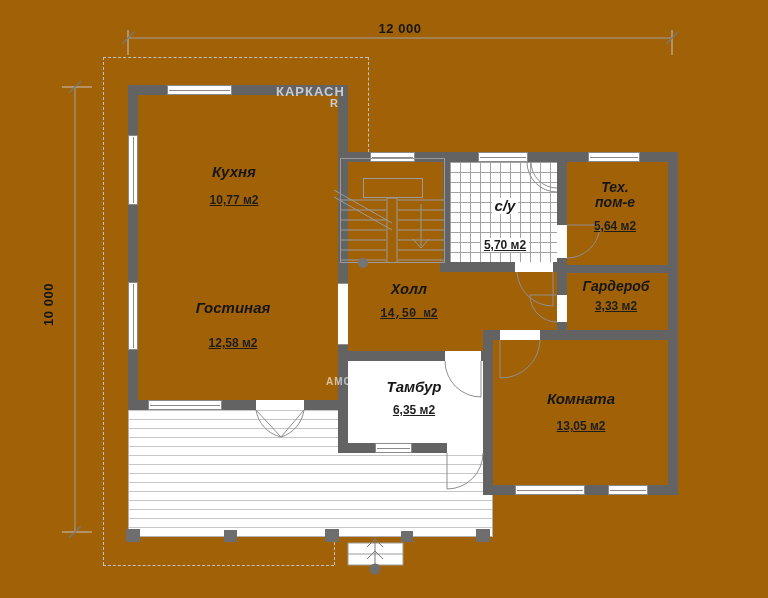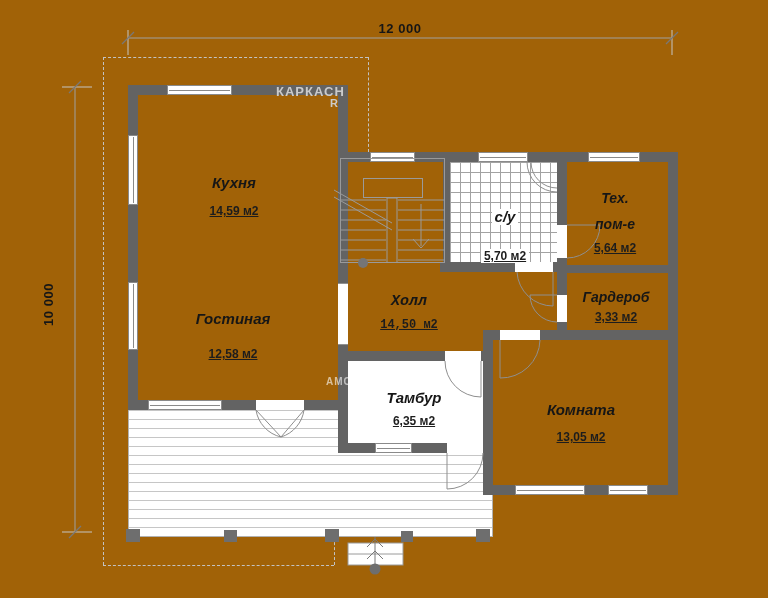--- a/index.html
+++ b/index.html
@@ -14,21 +14,21 @@
   .deck{position:absolute;background:#fff;
         background-image:repeating-linear-gradient(to bottom,#c6c6c6 0 1px,transparent 1px 9px);
         border:1px solid #b2b2b2;border-top:0;box-sizing:border-box;}
   .hatch{position:absolute;background:#fff;
         background-image:repeating-linear-gradient(to right,#a2a2a2 0 1px,transparent 1px 10px),
                          repeating-linear-gradient(to bottom,#a2a2a2 0 1px,transparent 1px 10px);}
   .white{position:absolute;background:#fff;}
   .dash-v{position:absolute;border-left:1px dashed #c2c2c2;}
   .dash-h{position:absolute;border-top:1px dashed #c2c2c2;}
   .room-label{position:absolute;display:flex;flex-direction:column;align-items:center;z-index:30;}
-  .rname{font-style:italic;font-weight:700;font-size:15px;color:#161616;white-space:nowrap;line-height:1.08;margin-top:11px;}
+  .rname{font-style:italic;font-weight:700;font-size:15px;color:#161616;white-space:nowrap;line-height:1.08;}
   .rarea{font-weight:700;font-size:12px;color:#1d1d1d;text-decoration:underline;white-space:nowrap;}
   .halo{background:#fff;padding:0 3px;}
   .dim-label{position:absolute;font-weight:700;font-size:13px;color:#161616;letter-spacing:.5px;text-align:center;z-index:30;}
   .wm{position:absolute;font-weight:700;color:#cbcbcb;letter-spacing:1px;z-index:40;white-space:nowrap;}
   svg.overlay{position:absolute;left:0;top:0;z-index:20;pointer-events:none;}
 </style>
 </head>
 <body>
 
 <div class="plan">
@@ -139,21 +139,21 @@
       <g stroke="#787878" fill="none">
         <line x1="375" y1="569" x2="375" y2="537"></line>
         <path d="M367,547 L375,539 L383,547 M367,559 L375,551 L383,559"></path>
       </g>
       <circle cx="375" cy="569" r="5.5" fill="#6e6e6e"></circle>
     </g>
   </svg>
 
   <div class="room-label" style="left:154px;top:164px;width:160px;gap:13px;">
     <span class="rname">Кухня</span>
-    <span class="rarea">14,59 м2</span>
+    <span class="rarea">10,77 м2</span>
   </div>
   <div class="room-label" style="left:153px;top:300px;width:160px;gap:20px;">
     <span class="rname">Гостиная</span>
     <span class="rarea">12,58 м2</span>
   </div>
   <div class="room-label" style="left:329px;top:283px;width:160px;gap:8px;font-family:Liberation Mono, monospace;">
     <span class="rname">Холл</span>
     <span class="rarea">14,50 м2</span>
   </div>
   <div class="room-label" style="left:445px;top:198px;width:120px;gap:24px;">

